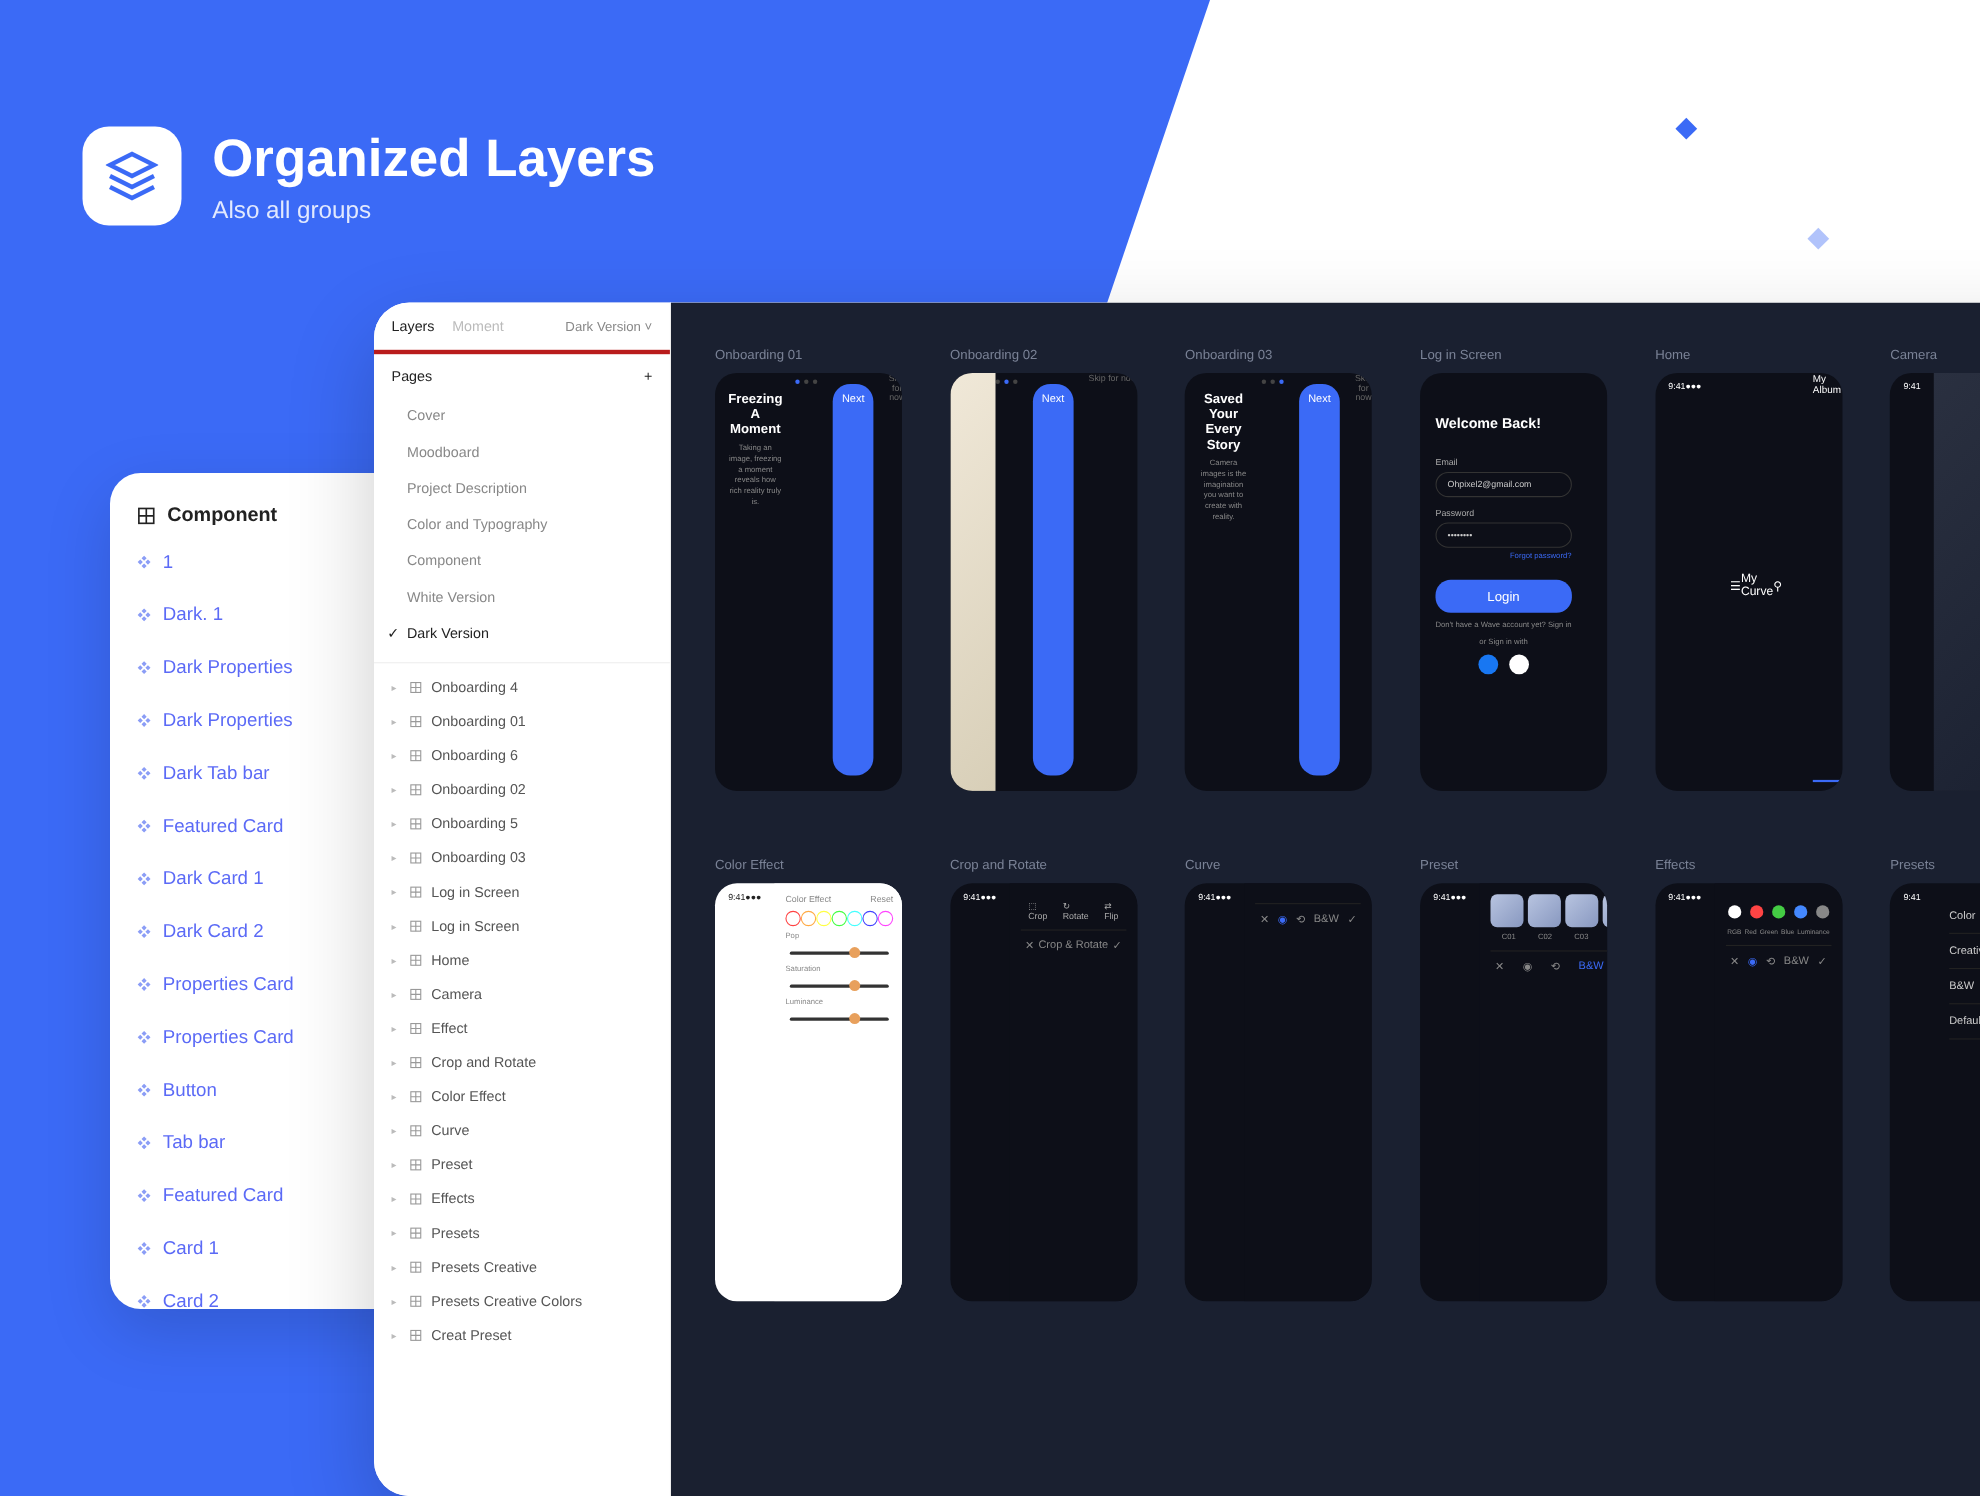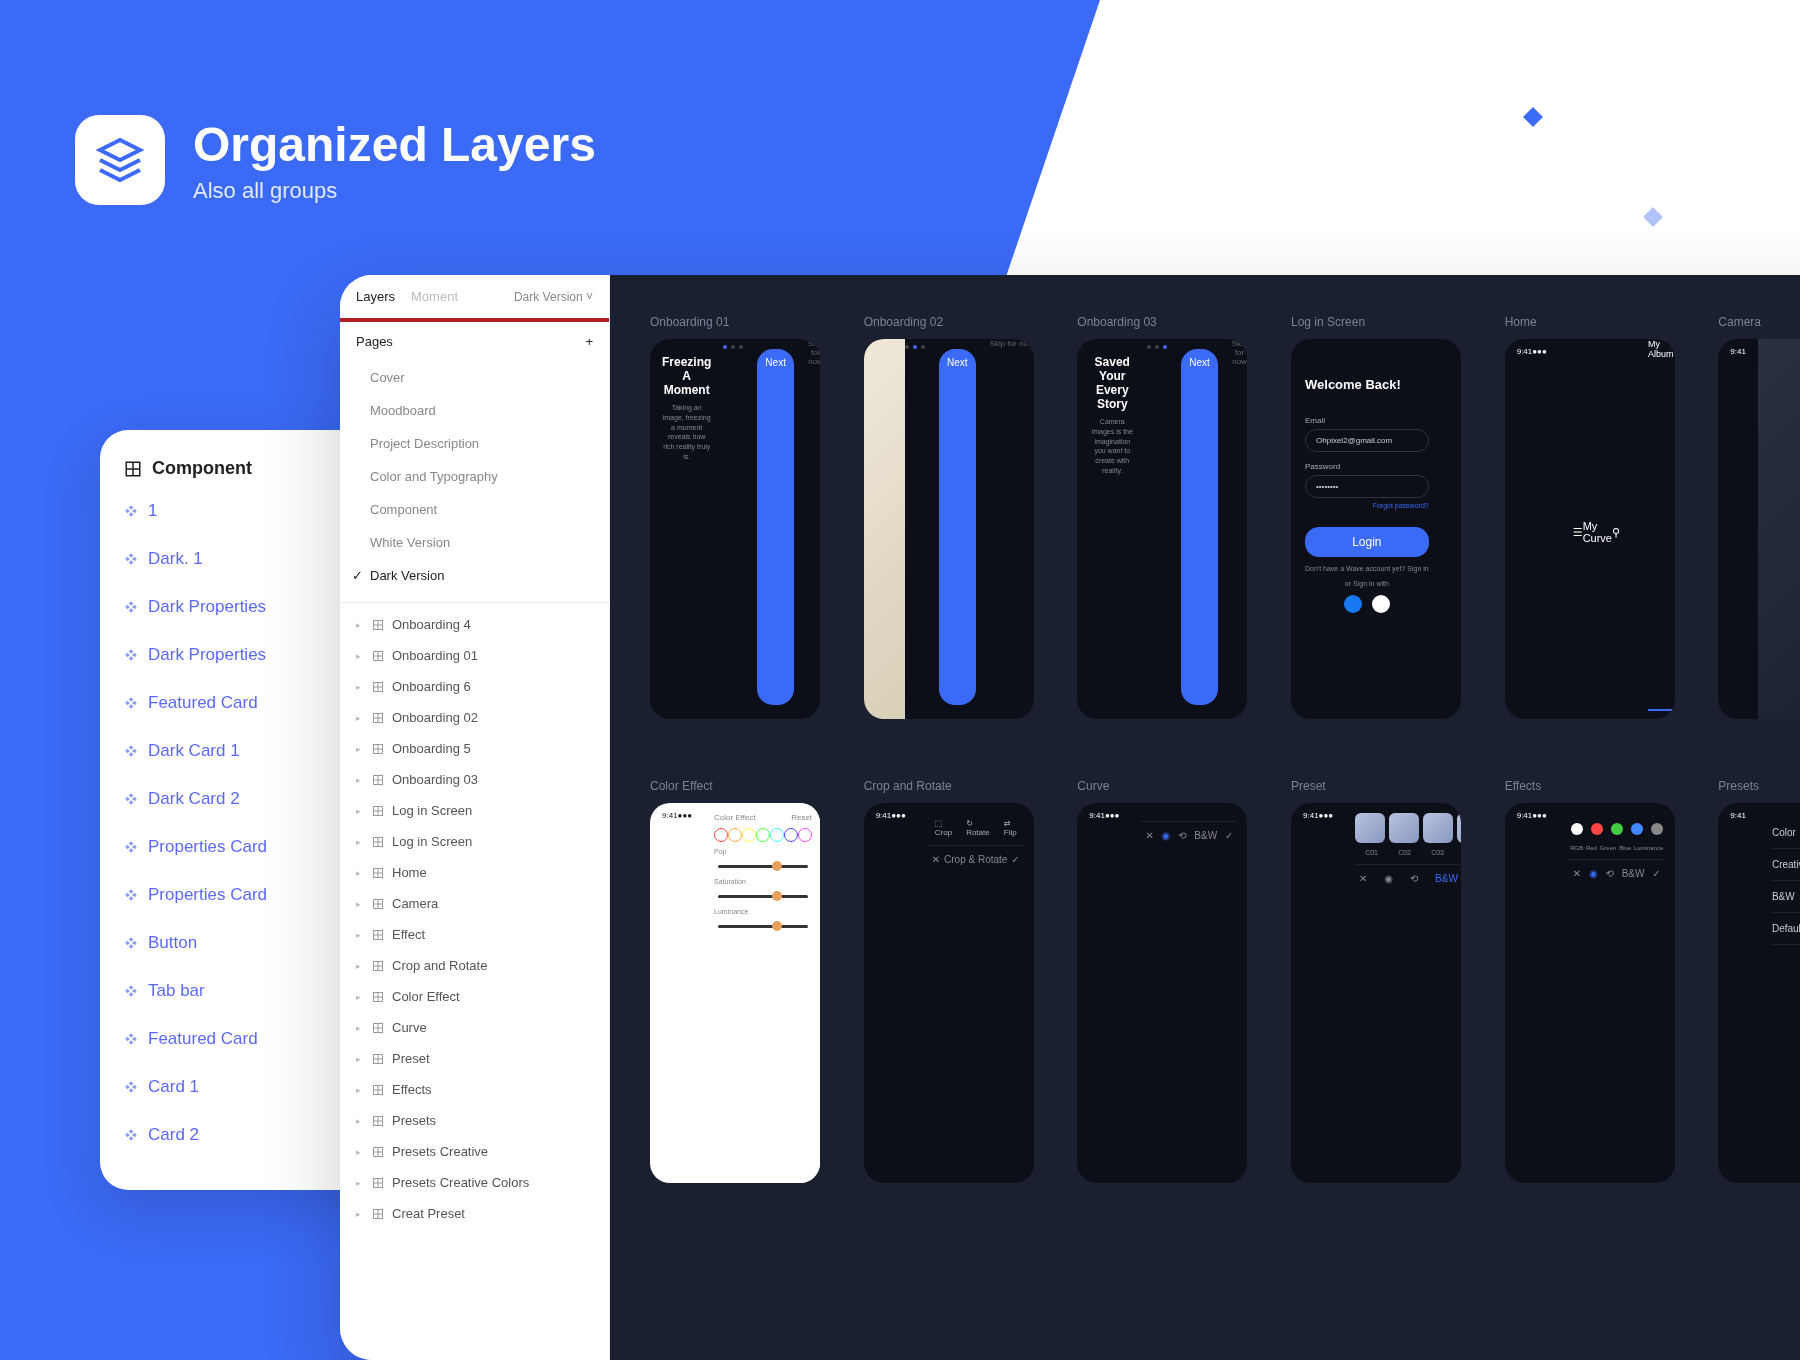--- a/index.html
+++ b/index.html
@@ -186,20 +186,26 @@
         <svg viewBox="0 0 24 24" fill="#8b9df6">
           <path d="M12 2l4 4-4 4-4-4 4-4zm6 6l4 4-4 4-4-4 4-4zm-12 0l4 4-4 4-4-4 4-4zm6 6l4 4-4 4-4-4 4-4z"></path>
         </svg>
         <span>Dark Properties</span>
       </div>
       <div class="row">
         <svg viewBox="0 0 24 24" fill="#8b9df6">
           <path d="M12 2l4 4-4 4-4-4 4-4zm6 6l4 4-4 4-4-4 4-4zm-12 0l4 4-4 4-4-4 4-4zm6 6l4 4-4 4-4-4 4-4z"></path>
         </svg>
         <span>Dark Properties</span>
+      </div>
+      <div class="row">
+        <svg viewBox="0 0 24 24" fill="#8b9df6">
+          <path d="M12 2l4 4-4 4-4-4 4-4zm6 6l4 4-4 4-4-4 4-4zm-12 0l4 4-4 4-4-4 4-4zm6 6l4 4-4 4-4-4 4-4z"></path>
+        </svg>
+        <span>Dark Tab bar</span>
       </div>
       <div class="row">
         <svg viewBox="0 0 24 24" fill="#8b9df6">
           <path d="M12 2l4 4-4 4-4-4 4-4zm6 6l4 4-4 4-4-4 4-4zm-12 0l4 4-4 4-4-4 4-4zm6 6l4 4-4 4-4-4 4-4z"></path>
         </svg>
         <span>Featured Card</span>
       </div>
       <div class="row">
         <svg viewBox="0 0 24 24" fill="#8b9df6">
           <path d="M12 2l4 4-4 4-4-4 4-4zm6 6l4 4-4 4-4-4 4-4zm-12 0l4 4-4 4-4-4 4-4zm6 6l4 4-4 4-4-4 4-4z"></path>

